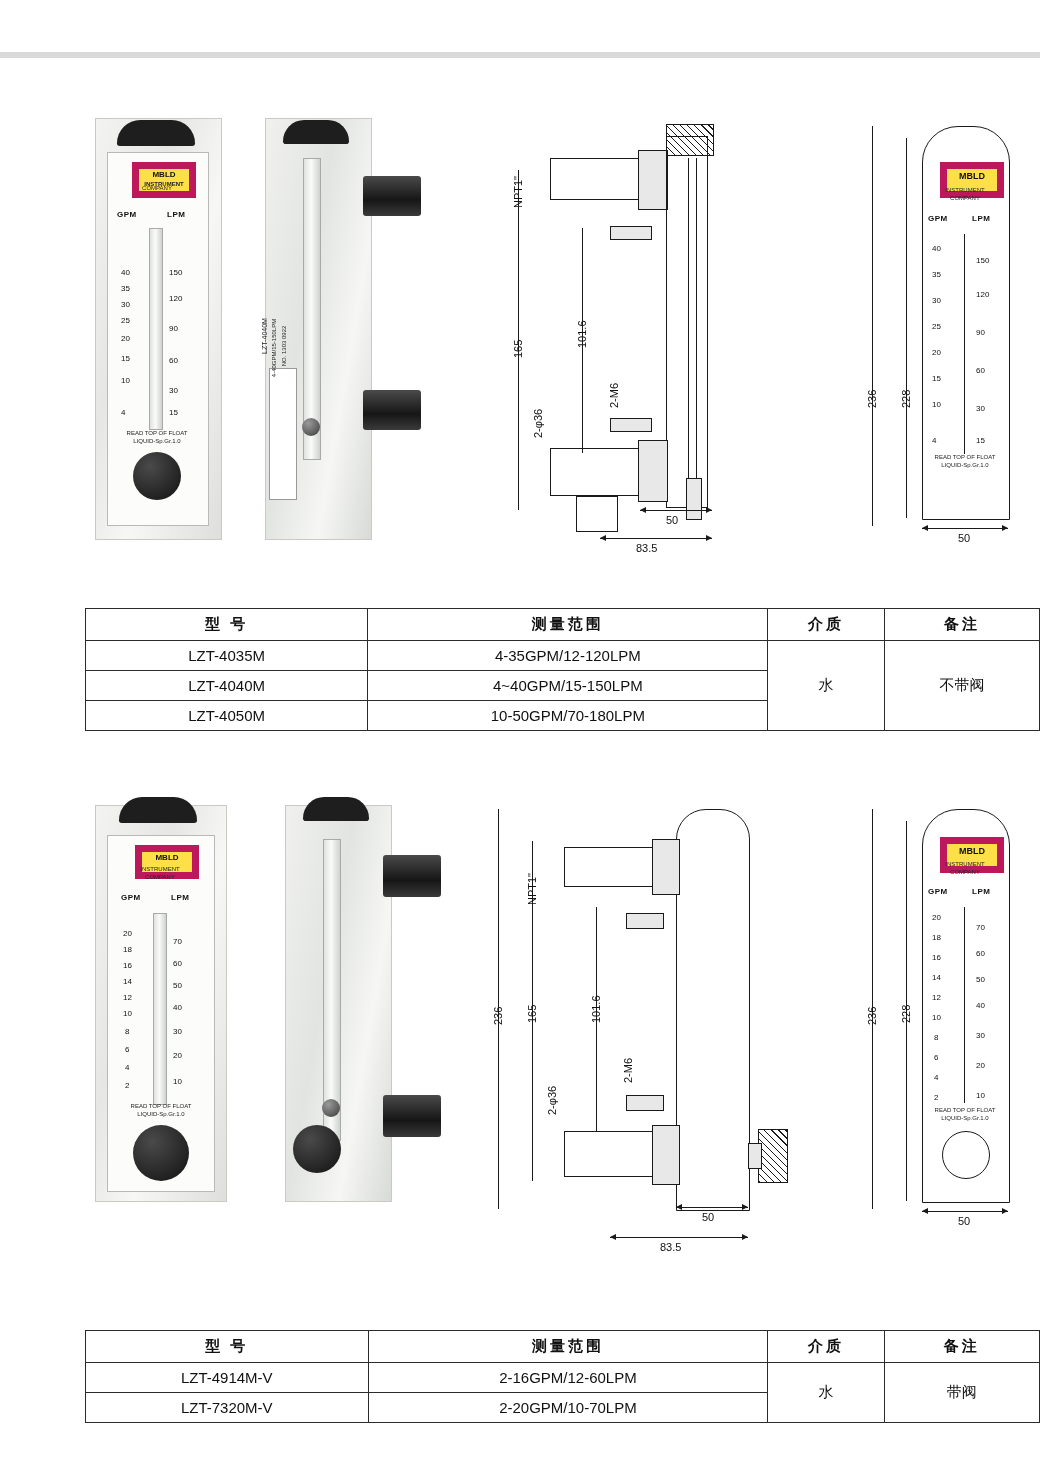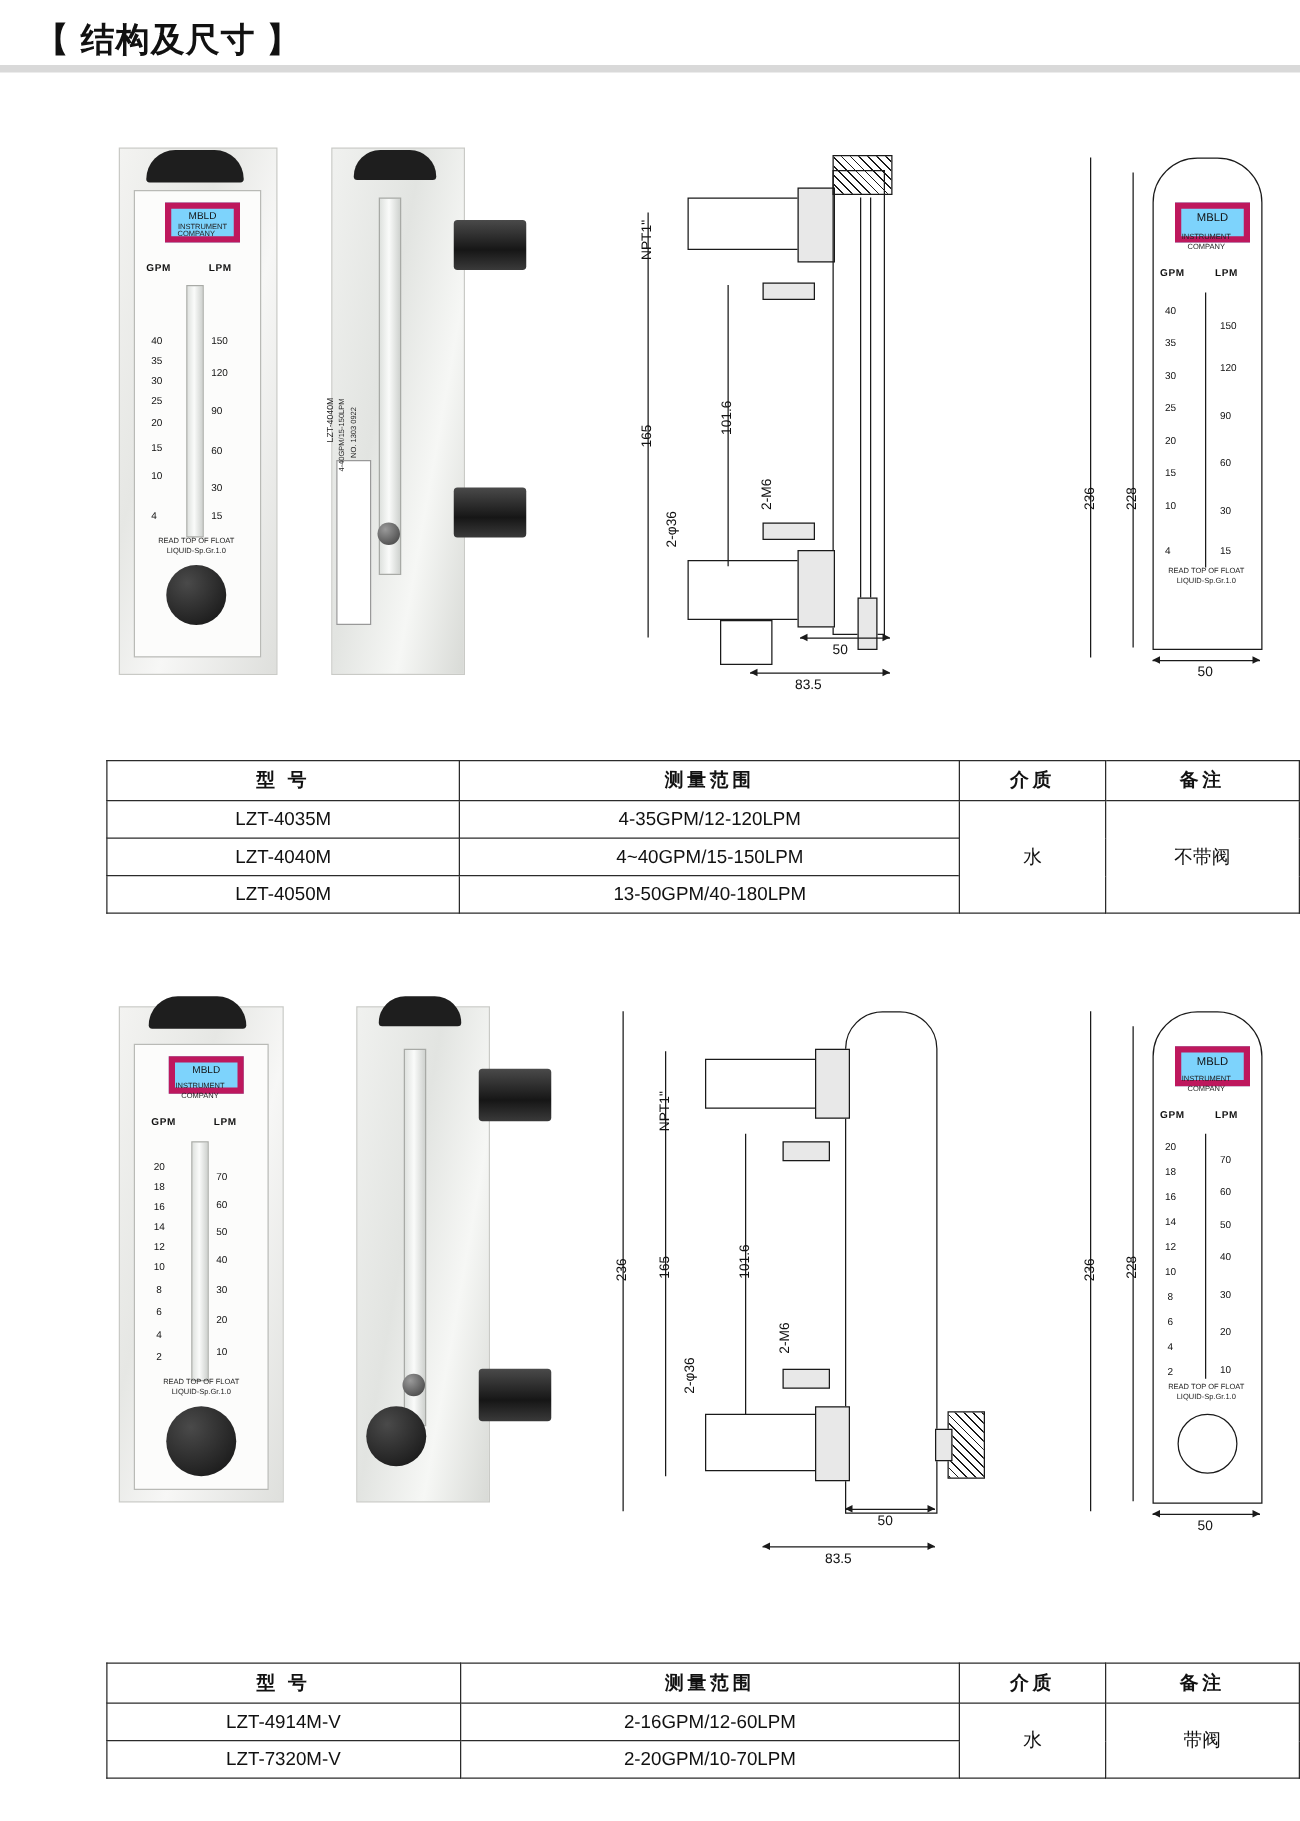--- a/index.html
+++ b/index.html
@@ -52,22 +52,22 @@
   .photo.clear{
     background:linear-gradient(100deg,#f0f1ef 0%,#e2e4e1 40%,#f6f7f5 70%,#d8dad6 100%);
   }
   .cap-black{
     position:absolute;background:#1e1e1e;border-radius:10px 10px 3px 3px;
   }
   .meter-face{
     position:absolute;background:#fcfcfb;border:1px solid #b9bab6;
   }
   .logo-box{
-    position:absolute;border:5px solid #be185d;background:#7dd3fc;
-    text-align:center;font-weight:normal;
+    position:absolute;border:7px solid #be185d;background:#fde047;
+    text-align:center;font-weight:bold;
   }
   .tiny{font-size:6px;line-height:7px;text-align:center;color:#222;}
   .tiny2{font-size:7px;line-height:8px;text-align:center;color:#222;}
   .scale-head{font-size:8px;font-weight:bold;letter-spacing:.5px;}
   .tick-num{font-size:8px;line-height:9px;}
   .tube{
     position:absolute;background:linear-gradient(90deg,#dfe2df,#fafbfa 45%,#cfd2cf);
     border:1px solid #a8aaa6;
   }
   .float-ball{
@@ -119,21 +119,20 @@
   .col-model{width:280px;}
   .col-range{width:400px;}
   .col-media{width:110px;}
   .col-note{width:150px;}
 </style>
 </head>
 <body>
 
 <div class="page">
 
-  <div class="section-title">【 结构及尺寸 】</div>
   <div class="title-rule"></div>
 
 
   <div class="blk" style="left:95px;top:118px;width:125px;height:420px;">
     <div class="photo" style="left:0;top:0;width:125px;height:420px;"></div>
     <div class="cap-black" style="left:22px;top:2px;width:78px;height:26px;border-radius:34px 34px 4px 4px;"></div>
     <div class="meter-face" style="left:12px;top:34px;width:100px;height:372px;"></div>
     <div class="logo-box" style="left:37px;top:44px;width:50px;height:22px;font-size:8px;line-height:12px;">
       <div>MBLD</div>
       <div class="tiny">INSTRUMENT</div>
@@ -264,21 +263,21 @@
       <td>4-35GPM/12-120LPM</td>
       <td rowspan="3">水</td>
       <td rowspan="3">不带阀</td>
     </tr>
     <tr>
       <td>LZT-4040M</td>
       <td>4~40GPM/15-150LPM</td>
     </tr>
     <tr>
       <td>LZT-4050M</td>
-      <td>13-50GPM/40-180LPM</td>
+      <td>10-50GPM/70-180LPM</td>
     </tr>
   </tbody>
     </table>
 
   <div class="blk" style="left:95px;top:795px;width:130px;height:405px;">
     <div class="photo" style="left:0;top:10px;width:130px;height:395px;"></div>
     <div class="cap-black" style="left:24px;top:2px;width:78px;height:26px;border-radius:34px 34px 4px 4px;"></div>
     <div class="meter-face" style="left:12px;top:40px;width:106px;height:355px;"></div>
     <div class="logo-box" style="left:40px;top:50px;width:50px;height:20px;font-size:8px;line-height:11px;">
       <div>MBLD</div>

